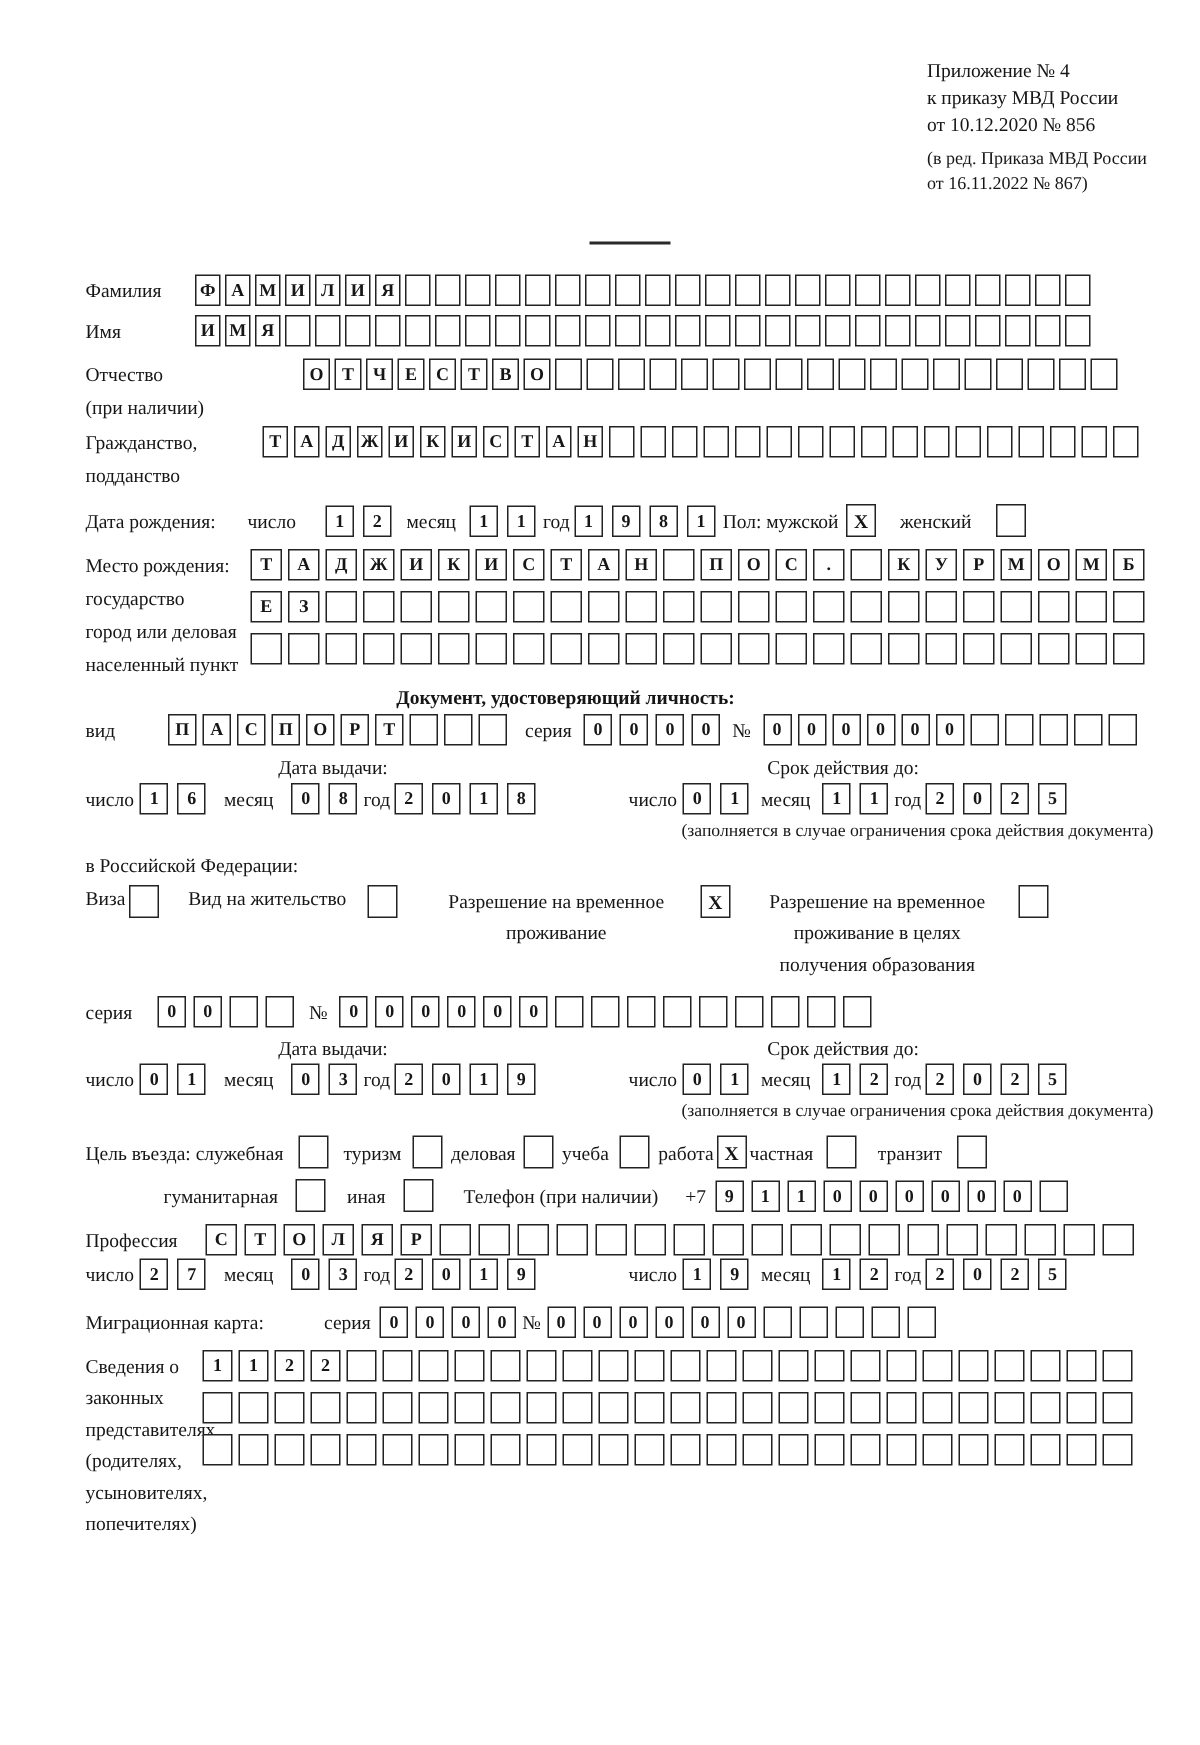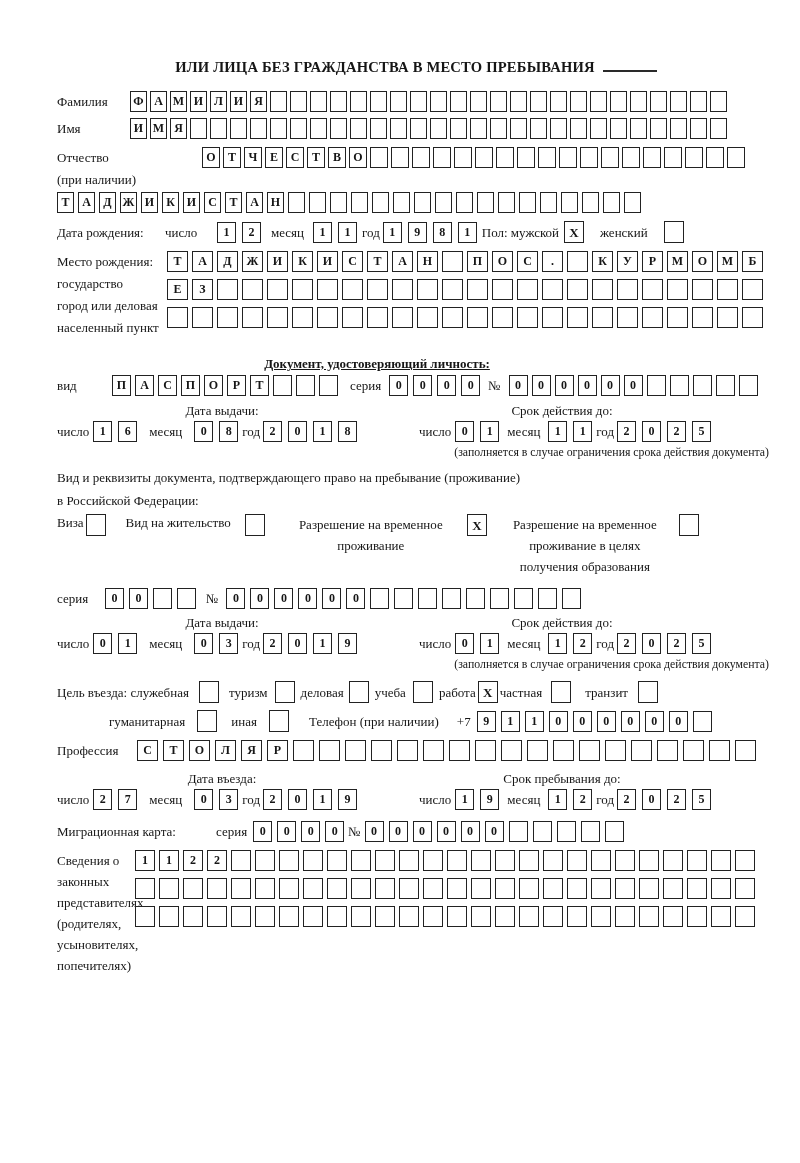--- a/index.html
+++ b/index.html
@@ -36,24 +36,32 @@
   }
   .fcol { display:flex; flex-direction:column; }
   .tblock { flex:none; }
   .tblock div { white-space:pre; }
 </style>
 </head>
 <body>
 
 <div class="page">
 
+  <div class="hdr-right">
+    <div>Приложение № 4</div>
+    <div>к приказу МВД России</div>
+    <div>от 10.12.2020 № 856</div>
+    <div class="gap"></div>
+    <div class="small">(в ред. Приказа МВД России</div>
+    <div class="small">от 16.11.2022 № 867)</div>
+  </div>
 
 
   <div class="title">
-    <div><span>ИЛИ ЛИЦА БЕЗ ГРАЖДАНСТВА В МЕСТО ПРЕБЫВАНИЯ</span><span class="t-underline"></span></div>
+    <div><span class="t-underline"></span></div>
   </div>
 
 
   <div id="form-body">
       <div class="fline" style="margin-top: 0px;">
         <span class="ftext" style="width: 73px; white-space: normal;">Фамилия</span>
         <div class="crow" style="gap: 3px;">
           <span class="cell" style="width: 17px;">Ф</span>
           <span class="cell" style="width: 17px;">А</span>
           <span class="cell" style="width: 17px;">М</span>
@@ -151,20 +159,24 @@
             <span class="cell" style="width: 18px;"></span>
             <span class="cell" style="width: 18px;"></span>
             <span class="cell" style="width: 18px;"></span>
             <span class="cell" style="width: 18px;"></span>
             <span class="cell" style="width: 18px;"></span>
             <span class="cell" style="width: 18px;"></span>
           </div>
         </div>
       </div>
       <div class="fline start" style="margin-top: 1px;">
+        <div class="tblock" style="width: 118px; line-height: 22px;">
+          <div>Гражданство,</div>
+          <div>подданство</div>
+        </div>
         <div class="fcol" style="gap: 7px;">
           <div class="crow" style="gap: 4px;">
             <span class="cell" style="width: 17px;">Т</span>
             <span class="cell" style="width: 17px;">А</span>
             <span class="cell" style="width: 17px;">Д</span>
             <span class="cell" style="width: 17px;">Ж</span>
             <span class="cell" style="width: 17px;">И</span>
             <span class="cell" style="width: 17px;">К</span>
             <span class="cell" style="width: 17px;">И</span>
             <span class="cell" style="width: 17px;">С</span>
@@ -304,21 +316,21 @@
             <span class="cell" style="width: 21px;"></span>
             <span class="cell" style="width: 21px;"></span>
             <span class="cell" style="width: 21px;"></span>
             <span class="cell" style="width: 21px;"></span>
             <span class="cell" style="width: 21px;"></span>
             <span class="cell" style="width: 21px;"></span>
             <span class="cell" style="width: 21px;"></span>
           </div>
         </div>
       </div>
-      <div class="fline" style="margin-top: 16px; text-decoration: underline;">
+      <div class="fline" style="margin-top: 2px;">
         <span class="ftext b" style="width: 640px; white-space: normal; text-align: center;">Документ, удостоверяющий личность:</span>
       </div>
       <div class="fline" style="margin-top: 3px;">
         <span class="ftext" style="width: 55px; white-space: normal;">вид</span>
         <div class="crow" style="gap: 4px;">
           <span class="cell" style="width: 19px;">П</span>
           <span class="cell" style="width: 19px;">А</span>
           <span class="cell" style="width: 19px;">С</span>
           <span class="cell" style="width: 19px;">П</span>
           <span class="cell" style="width: 19px;">О</span>
@@ -401,23 +413,20 @@
         <div class="crow" style="gap: 6px;">
           <span class="cell" style="width: 19px;">2</span>
           <span class="cell" style="width: 19px;">0</span>
           <span class="cell" style="width: 19px;">2</span>
           <span class="cell" style="width: 19px;">5</span>
         </div>
       </div>
       <div class="fline" style="margin-top: 2px;">
         <span class="ftext sm" style="width: 712px; white-space: normal; text-align: right;">(заполняется в случае ограничения срока действия документа)</span>
       </div>
-      <div class="fline" style="margin-top: 8px;">
-        <span class="ftext">Вид и реквизиты документа, подтверждающего право на пребывание (проживание)</span>
-      </div>
       <div class="fline" style="margin-top: 6px;">
         <span class="ftext">в Российской Федерации:</span>
       </div>
       <div class="fline start" style="margin-top: 5px;">
         <span class="ftext">Виза</span>
         <span class="fbox"></span>
         <span class="fgap" style="width: 18px;"></span>
         <span class="ftext">Вид на жительство</span>
         <span class="fgap" style="width: 12px;"></span>
         <span class="fbox"></span>
@@ -595,24 +604,20 @@
           <span class="cell" style="width: 21px;"></span>
           <span class="cell" style="width: 21px;"></span>
           <span class="cell" style="width: 21px;"></span>
           <span class="cell" style="width: 21px;"></span>
           <span class="cell" style="width: 21px;"></span>
           <span class="cell" style="width: 21px;"></span>
           <span class="cell" style="width: 21px;"></span>
           <span class="cell" style="width: 21px;"></span>
         </div>
       </div>
-      <div class="fline" style="margin-top: 9px;">
-        <span class="ftext" style="width: 330px; white-space: normal; text-align: center;">Дата въезда:</span>
-        <span class="ftext" style="width: 350px; white-space: normal; text-align: center;">Срок пребывания до:</span>
-      </div>
       <div class="fline" style="margin-top: 2px;">
         <span class="ftext">число</span>
         <span class="fgap" style="width: 4px;"></span>
         <div class="crow" style="gap: 6px;">
           <span class="cell" style="width: 19px;">2</span>
           <span class="cell" style="width: 19px;">7</span>
         </div>
         <span class="fgap" style="width: 12px;"></span>
         <span class="ftext">месяц</span>
         <span class="fgap" style="width: 12px;"></span>

